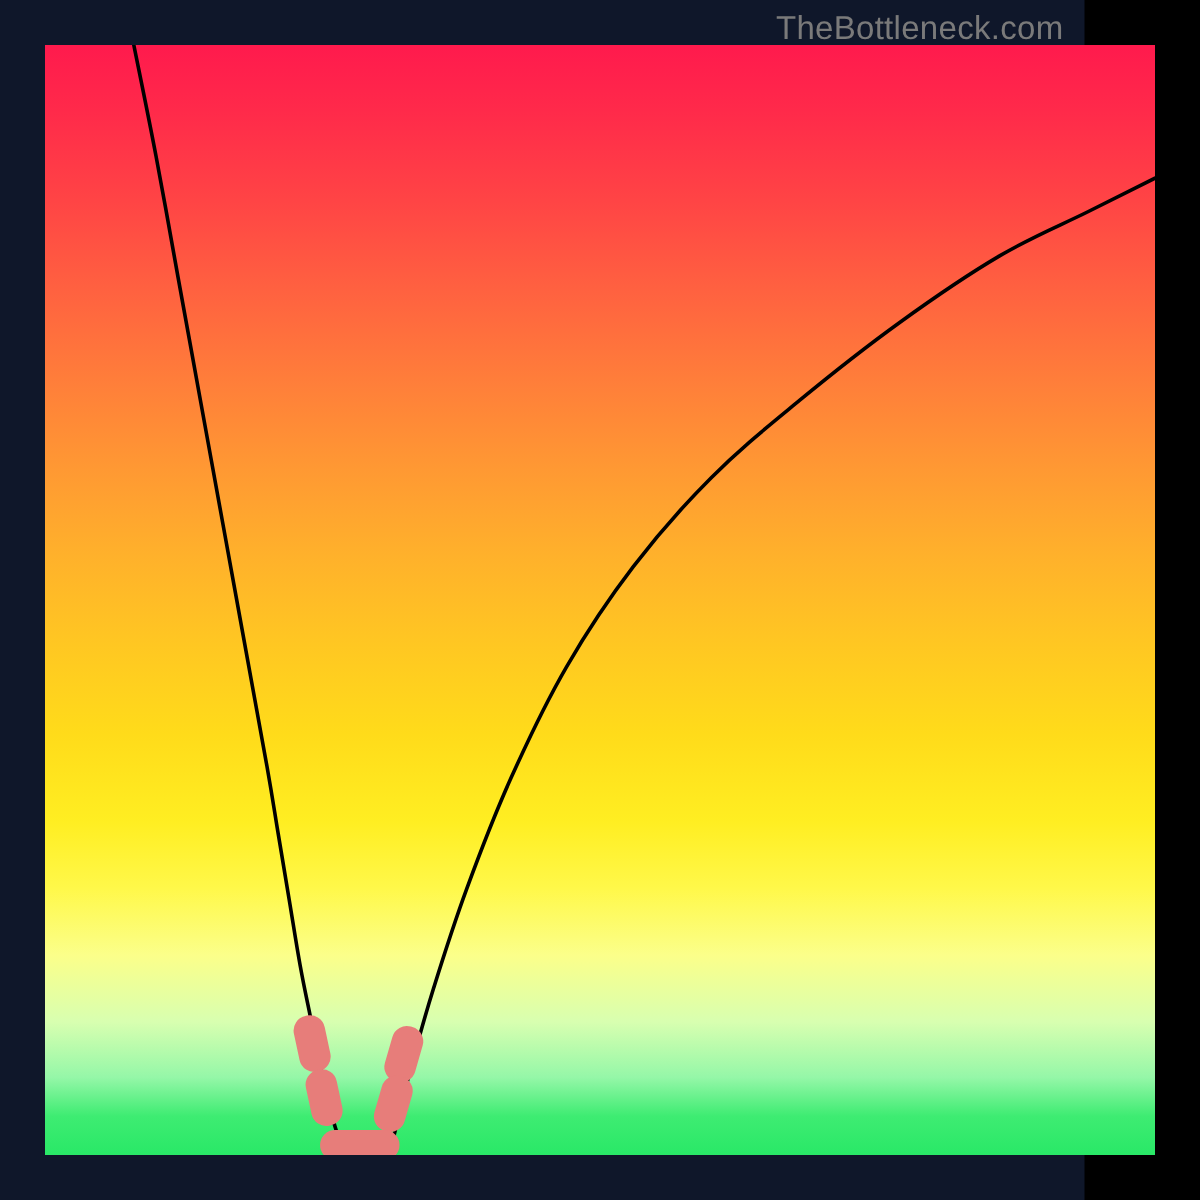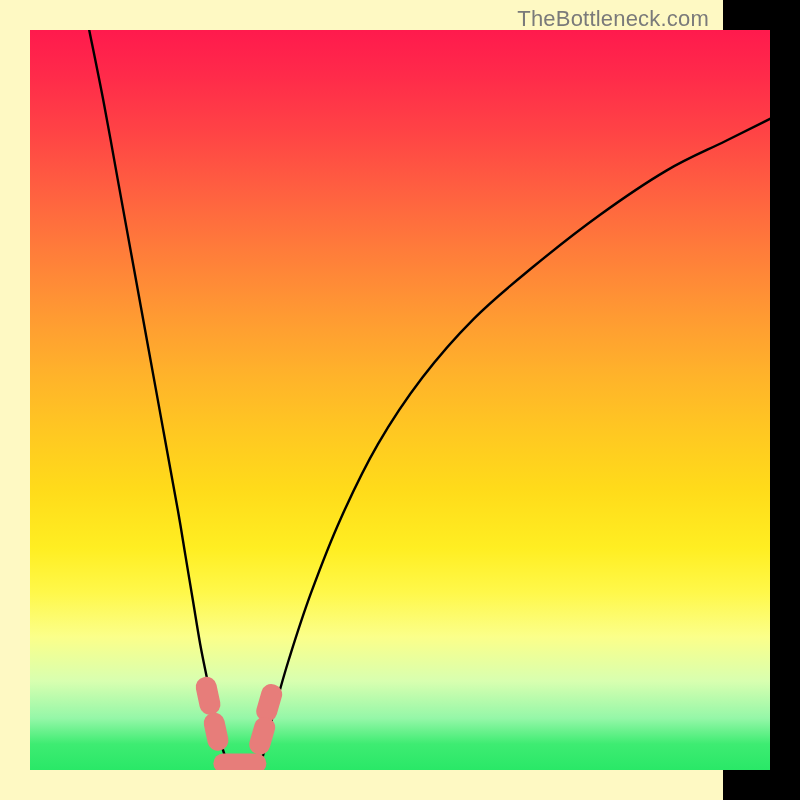--- a/index.html
+++ b/index.html
@@ -10,21 +10,21 @@
     background: #000;
     overflow: hidden;
     font-family: Arial, Helvetica, sans-serif;
   }
   .frame {
     position: absolute;
     left: 0;
     top: 0;
     width: 723px;
     height: 800px;
-    background: #fef9c3;
+    background: #0f172a;
   }
   .plot {
     position: absolute;
     left: 30px;
     top: 30px;
     width: 740px;
     height: 740px;
     overflow: hidden;
   }
   .gradient {

